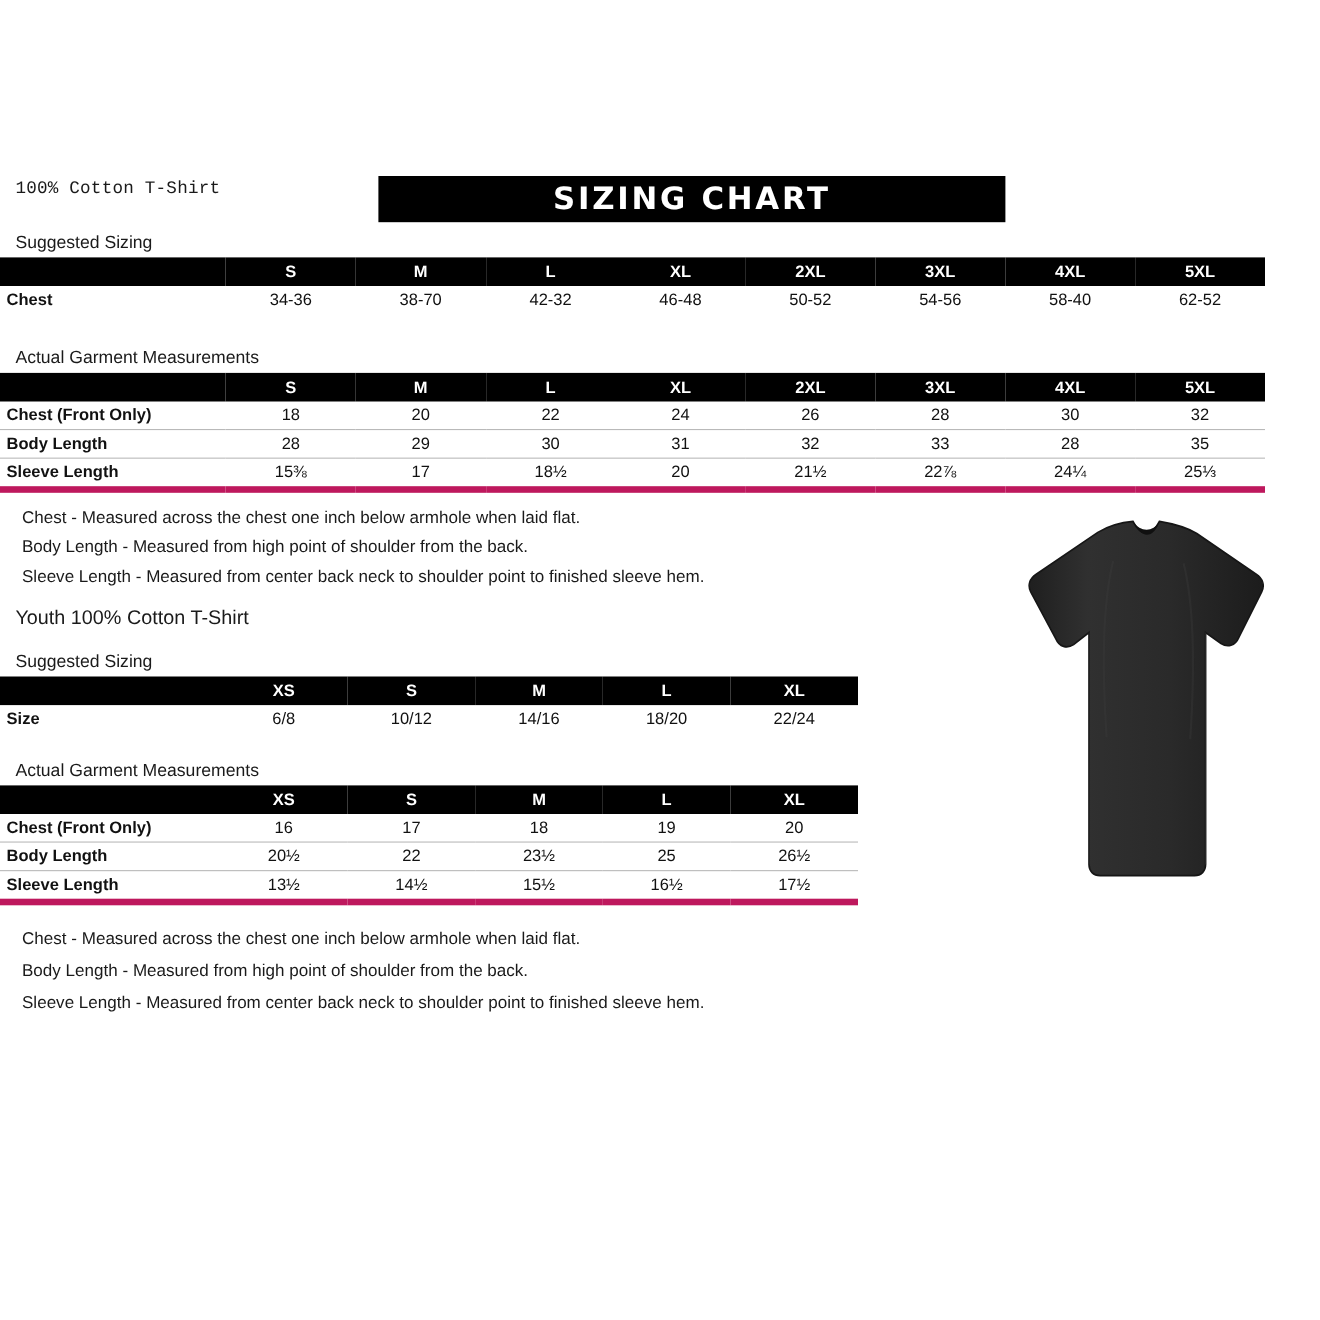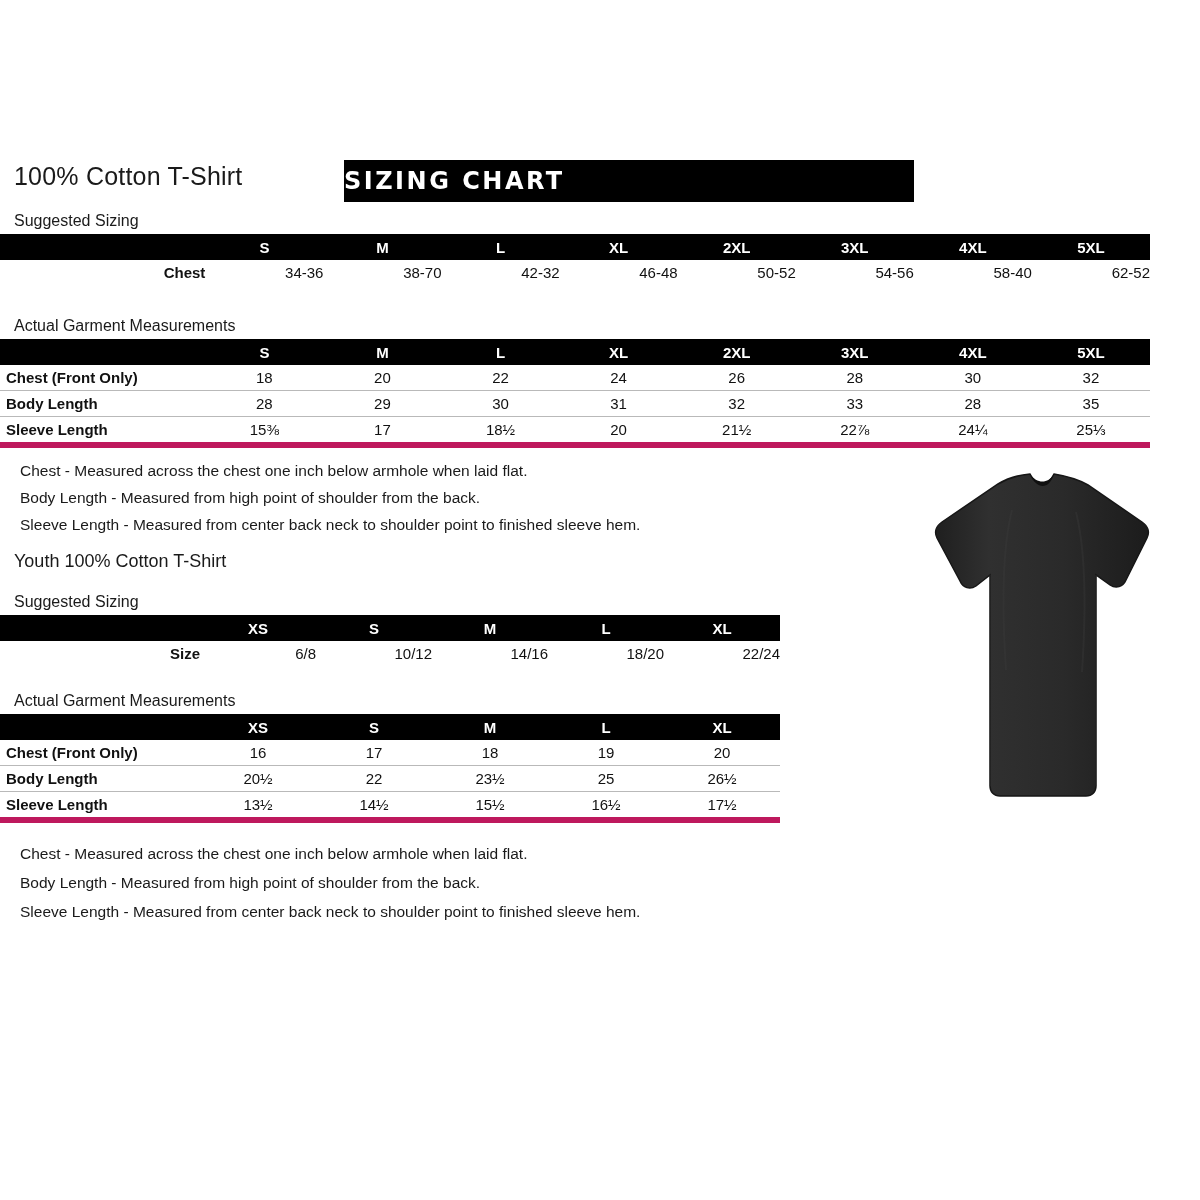--- a/index.html
+++ b/index.html
@@ -26,40 +26,41 @@
     position: absolute;
     left: 14px;
     top: 160px;
     width: 1170px;
     height: 46px;
   }
   .main-title {
     position: absolute;
     left: 0;
     top: 2px;
-    font-size: 25px;
+    font-size: 16px;
     font-weight: 400;
     letter-spacing: 0.2px;
     color: #1a1a1a;
     white-space: nowrap;
+    font-family: Liberation Mono, monospace;
   }
   .sizing-banner {
     position: absolute;
     left: 330px;
     top: 0;
     width: 570px;
     height: 42px;
     background: #000000;
   }
   .sizing-banner span {
     display: block;
-    text-align: left;
+    text-align: center;
     color: #ffffff;
     font-weight: 700;
-    font-size: 24px;
+    font-size: 28px;
     letter-spacing: 2.5px;
     line-height: 42px;
     font-family: "DejaVu Sans", sans-serif;
     border-radius: 10px;
   }
   
   .sub-label {
     position: absolute;
     font-size: 16px;
     color: #1a1a1a;
@@ -108,21 +109,20 @@
     border-bottom: 1px solid #b9b9b9;
   }
   tbody tr:last-child td {
     border-bottom: 6px solid #be185d;
   }
   .tbl-suggested tbody tr td {
     border-bottom: none;
   }
   .tbl-suggested tbody tr:last-child td {
     border-bottom: none;
-    text-align: right;
   }
   
   .note {
     position: absolute;
     font-size: 15.5px;
     color: #1a1a1a;
     white-space: nowrap;
   }
   .note-sm {
     position: absolute;

